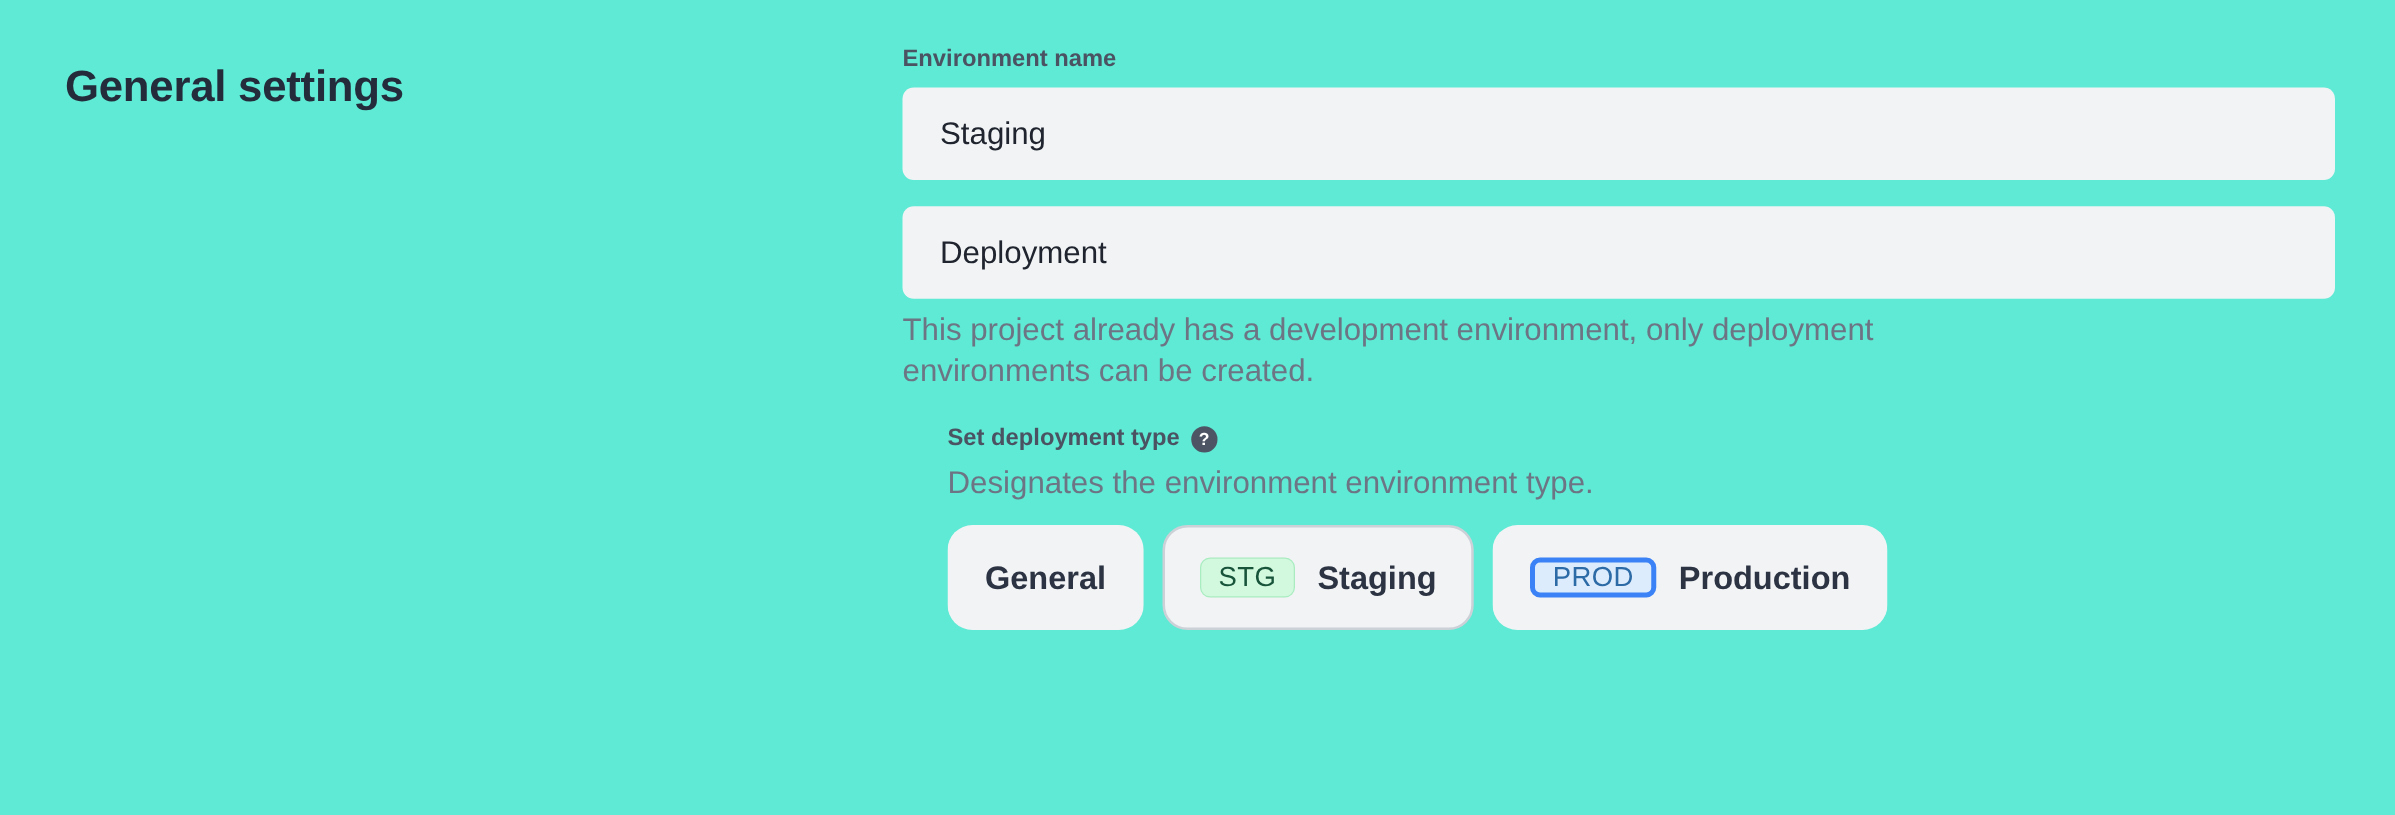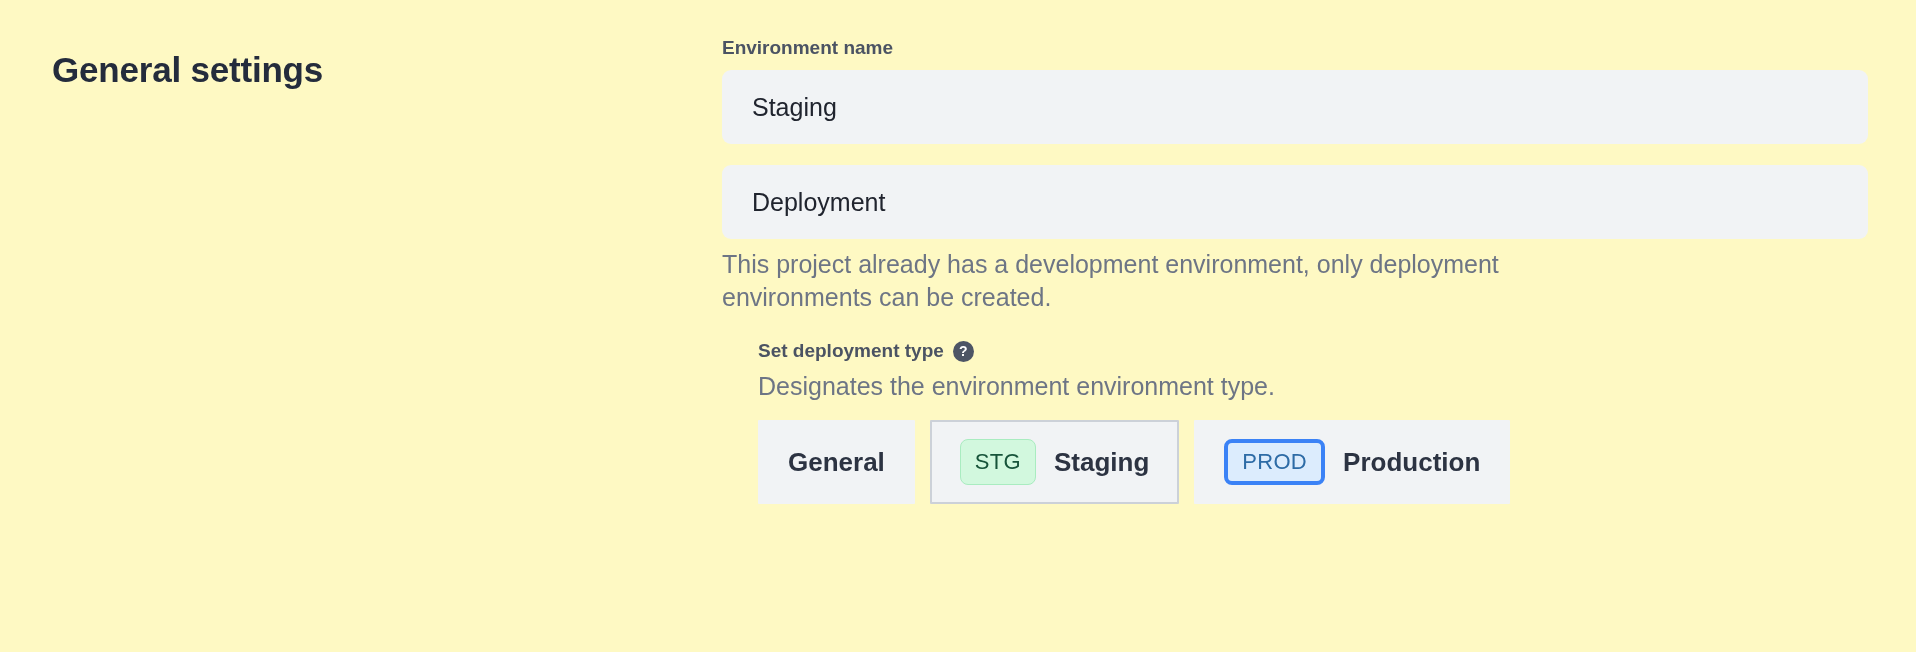--- a/index.html
+++ b/index.html
@@ -12,21 +12,21 @@
     height: 652px;
     position: relative;
     overflow: hidden;
     font-family: "Liberation Sans", sans-serif;
     -webkit-font-smoothing: antialiased;
   }
 
   .page {
     position: absolute;
     inset: 0;
-    background: #fef9c3;
+    background: #5eead4;
   }
 
   
   .section-title {
     position: absolute;
     left: 52px;
     top: 26px;
     font-size: 35px;
     font-weight: 700;
     color: #242c3c;
@@ -123,21 +123,21 @@
     align-items: flex-start;
     gap: 15px;
   }
   .option-btn {
     box-sizing: border-box;
     display: flex;
     align-items: center;
     gap: 18px;
     background: #f1f3f5;
     border: 2px solid transparent;
-    border-radius: 1px;
+    border-radius: 20px;
     padding: 0 28px;
     height: 84px;
     cursor: pointer;
     font-family: "Liberation Sans", sans-serif;
     outline: none;
   }
   .option-btn.selected {
     border-color: #ccd1d8;
   }
   .option-label {
@@ -145,21 +145,21 @@
     font-weight: 700;
     color: #2c3342;
     white-space: nowrap;
   }
 
   .env-chip {
     box-sizing: border-box;
     display: inline-flex;
     align-items: center;
     justify-content: center;
-    height: 46px;
+    height: 32px;
     padding: 0 14px;
     border-radius: 8px;
     font-size: 22px;
     font-weight: 400;
     letter-spacing: 0.3px;
   }
   .env-chip.stg {
     background: #d2f8de;
     border: 1px solid #a9ecc0;
     color: #17543a;

